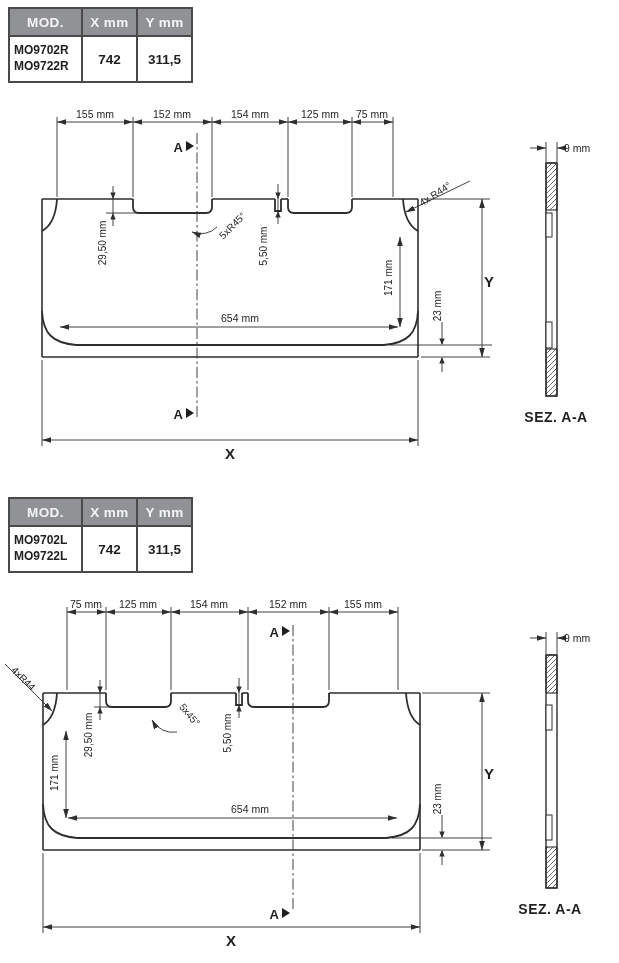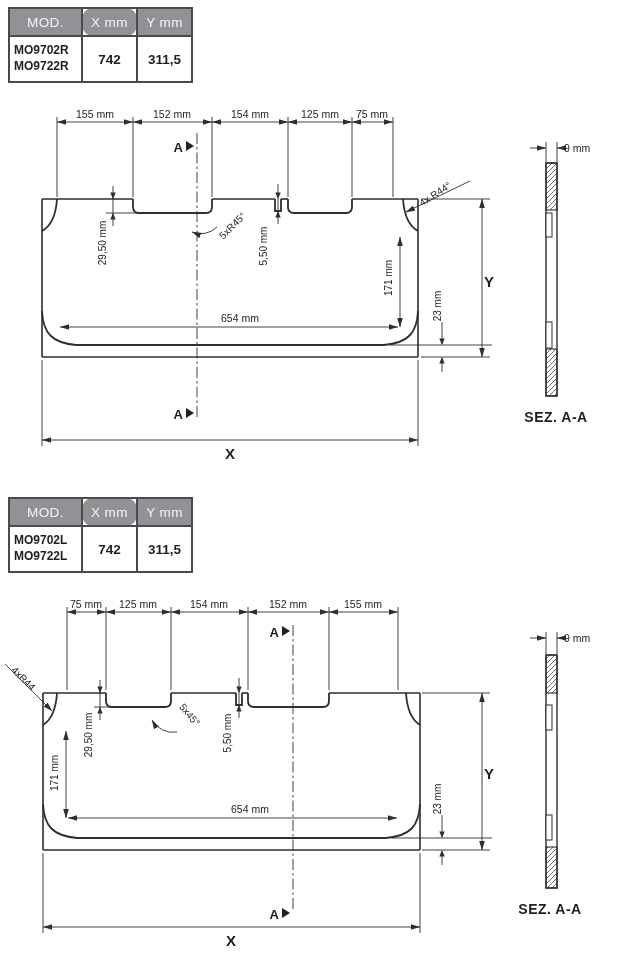--- a/index.html
+++ b/index.html
@@ -2,26 +2,26 @@
 <html><head>
 <meta charset="utf-8">
 <style>
   html,body{margin:0;padding:0;background:#fff;}
   .canvas{position:relative;width:619px;height:963px;background:#fff;overflow:hidden;
           font-family:"Liberation Sans", sans-serif;}
   .canvas > svg{position:absolute;left:0;top:0;}
   table.dim-table{position:absolute;border-collapse:collapse;background:#fff;
     font-family:"Liberation Sans", sans-serif;}
   table.dim-table th, table.dim-table td{border:2px solid #4a4a4a;}
-  table.dim-table th{background:#909295;color:#f4f4f4;font-weight:400;font-size:13.5px;
+  table.dim-table th{background:#909295;color:#f4f4f4;font-weight:700;font-size:13.5px;
     height:24px;letter-spacing:.4px;text-align:center;}
   table.dim-table td{height:42px;color:#1f1f1f;}
   td.mod-cell{width:66px;font-weight:700;font-size:12px;line-height:1.3;padding-left:4px;}
   td.val-cell{width:51px;text-align:center;font-weight:700;font-size:13.5px;margin-left:34px;}
-  th.c-mod{width:66px;} th.c-x{width:51px;border-radius:11px;} th.c-y{width:50px;}
+  th.c-mod{width:66px;} th.c-x{width:51px;} th.c-y{width:50px;}
   svg text{font-family:"Liberation Sans", sans-serif;fill:#1f1f1f;}
   .dimtxt{font-size:10.5px;}
   .smalltxt{font-size:10px;}
   .boldlbl{font-size:15px;font-weight:700;}
   .seztxt{font-size:14px;font-weight:700;letter-spacing:.5px;}
   .amark{font-size:13px;font-weight:700;}
 </style>
 </head>
 <body>
 

